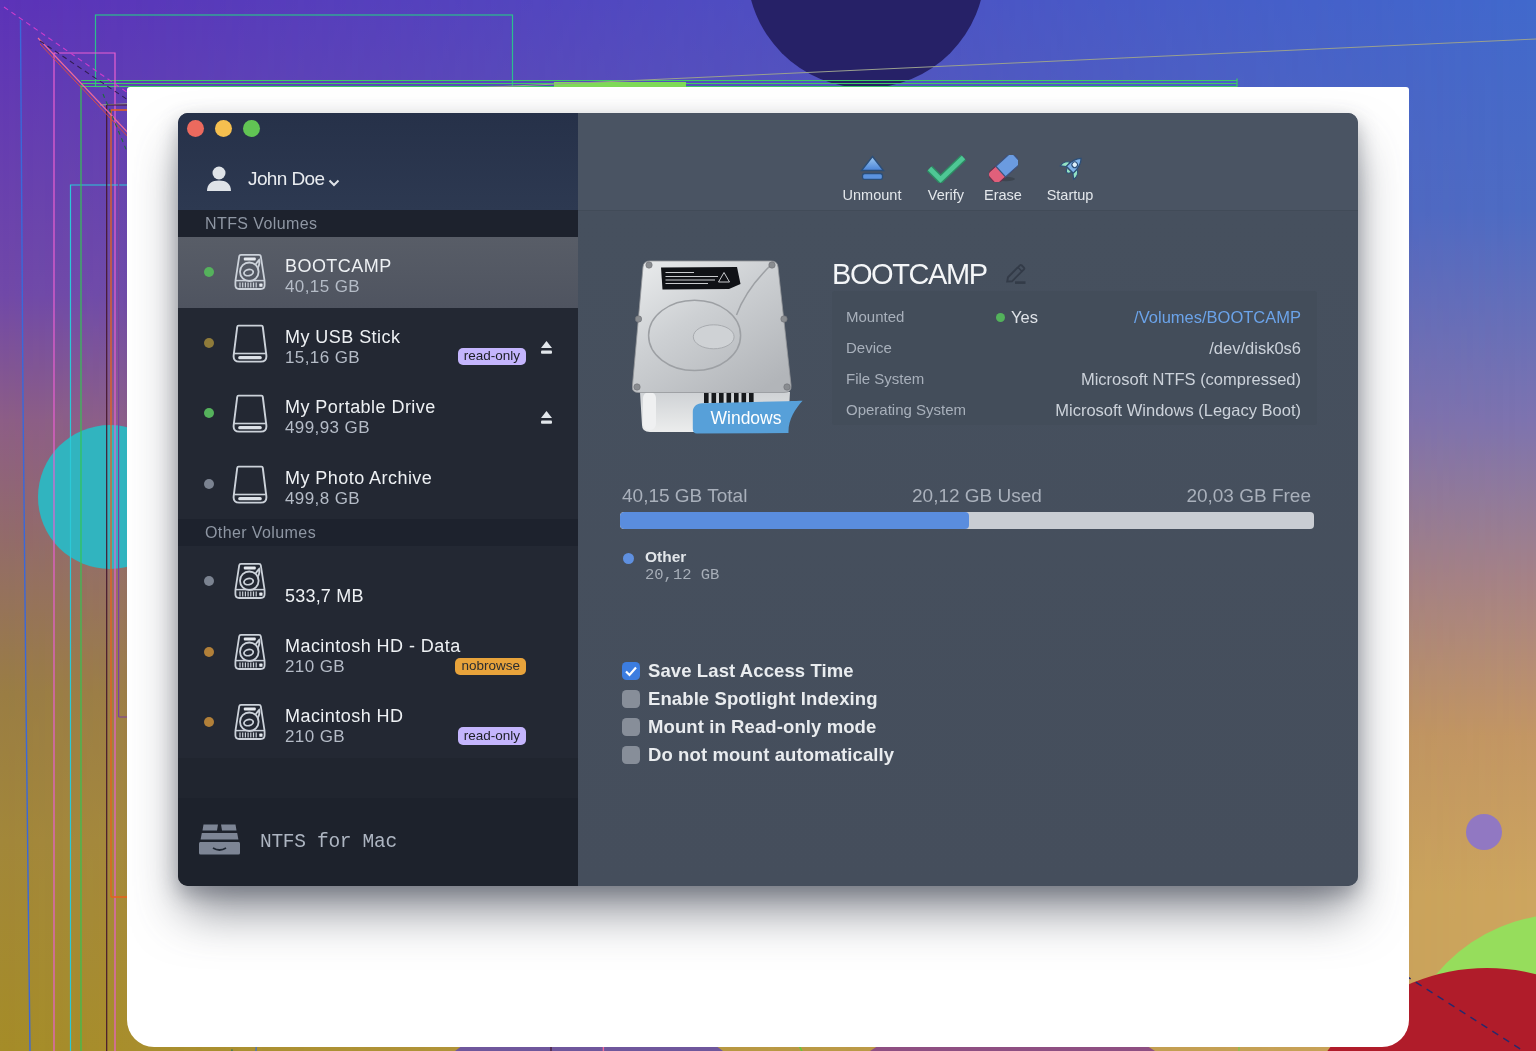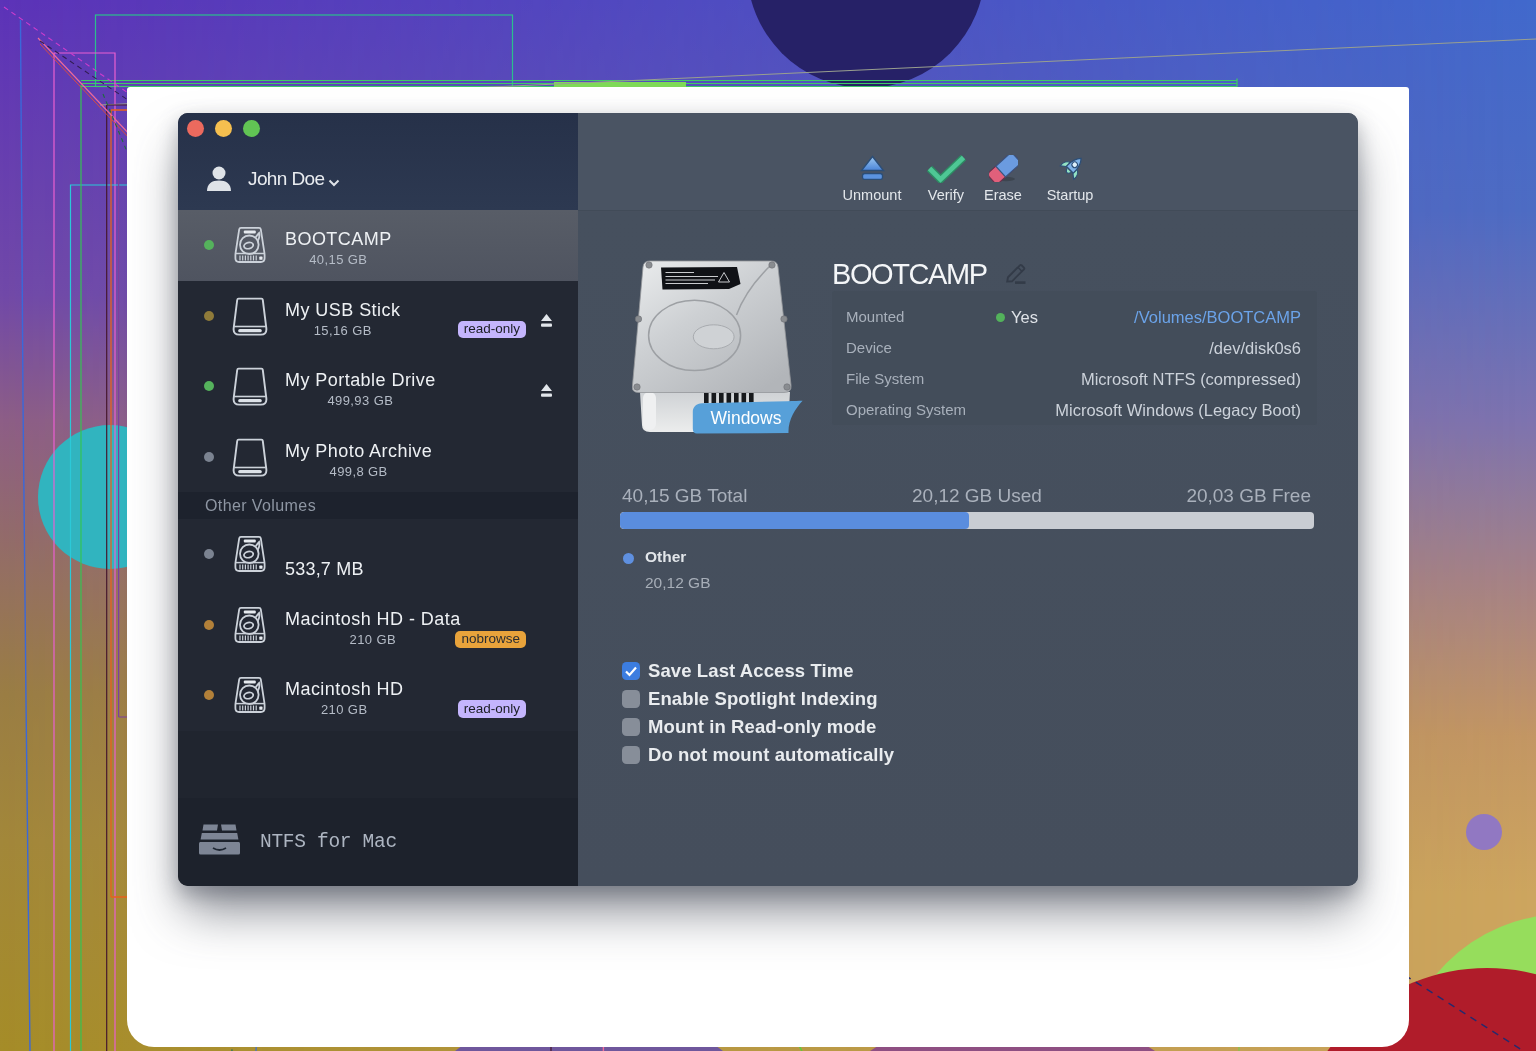--- a/index.html
+++ b/index.html
@@ -23,21 +23,21 @@
   .light { width:17px; height:17px; border-radius:50%; }
   .user { position:absolute; left:28px; top:52px; display:flex; align-items:center; }
   .user .name { color:#e9ecf0; font-size:19px; margin-left:16px; letter-spacing:-0.6px; }
   .sec-head { height:27px; background:#1d222d; color:#8e96a3; font-size:16px; line-height:27px; padding-left:27px; letter-spacing:0.4px; }
   .row { height:70.5px; position:relative; }
   .row.sel { background:linear-gradient(180deg,#585d67 0%,#4f5460 100%); }
   .dot { position:absolute; left:26px; top:50%; margin-top:-5px; width:10px; height:10px; border-radius:50%; }
   .dicon { position:absolute; left:52px; top:50%; margin-top:-20px; width:40px; height:40px; }
   .rtxt { position:absolute; left:107px; }
   .rtitle { color:#eef1f4; font-size:18px; line-height:21px; letter-spacing:0.45px; }
-  .rsub { color:#b5bcc7; font-size:13px; line-height:20px; letter-spacing:0.4px;text-align:center; }
+  .rsub { color:#b5bcc7; font-size:17px; line-height:20px; letter-spacing:0.4px; }
   .one { top:40px; }
   .two { top:19px; }
   .badge { position:absolute; right:52px; font-size:13.5px; line-height:14.5px; border-radius:5px; padding:1.5px 6px; }
   .badge.white { background:#c4b5fd; color:#1b1e24; }
   .badge.orange { background:#e8a33b; color:#2a2d31; }
   .eject { position:absolute; right:26px; top:33px; }
   .sb-rest { flex:1; background:#20252f; }
   .sb-foot { height:88px; background:#1d222c; position:relative;font-family:Liberation Mono, monospace; }
   .sb-foot .ftxt { position:absolute; left:82px; top:50%; transform:translateY(-50%); color:#adb5c1; font-size:19.5px; letter-spacing:-0.3px; }
 
@@ -58,21 +58,21 @@
   .ival.link { color:#6ba3e9; }
   .yes { position:absolute; left:165px; color:#dfe3e8; font-size:16.5px; }
   .yes::before { content:""; position:absolute; left:-15px; top:5px; width:9px; height:9px; border-radius:50%; background:#53b25b; }
 
   .glabels { position:absolute; top:273px; left:44px; right:44px; height:18px; color:#a9b0bb; font-size:19px; }
   .gbar { position:absolute; top:300px; left:42px; right:44px; height:17px; background:#c9cdd3; border-radius:4px; overflow:hidden; }
   .gfill { width:50.3%; height:100%; background:#5a8dde; border-radius:4px; }
   .legend { position:absolute; top:336px; left:42px; }
   .legend .ldot { position:absolute; left:3px; top:5px; width:11px; height:11px; border-radius:50%; background:#5f90e0; }
   .legend .lt { margin-left:25px; color:#e2e6ea; font-size:15.5px; font-weight:bold; }
-  .legend .lb { margin-left:25px; color:#a7aeb8; font-size:15.5px; margin-top:8px; }
+  .legend .lb { margin-left:25px; color:#a7aeb8; font-size:15.5px; margin-top:0;font-family:Liberation Mono, monospace; }
 
   .checks { position:absolute; top:445px; left:44px; }
   .crow { display:flex; align-items:center; height:28px;font-weight:bold; }
   .cbox { width:18px; height:18px; border-radius:4.5px; background:#878e99; margin-right:8px; }
   .cbox.on { background:#3c7de0; }
   .clabel { color:#e9ecef; font-size:18.5px; letter-spacing:0.1px; }
 </style>
 </head>
 <body>
 <div class="bg"></div>
@@ -136,20 +136,21 @@
           <svg width="26" height="28" viewBox="0 0 26 28">
             <circle cx="13" cy="8" r="6.5" fill="#dfe3e8"></circle>
             <path d="M1 26 C1 18.5 6 15.5 13 15.5 C20 15.5 25 18.5 25 26 Z" fill="#dfe3e8"></path>
           </svg>
           <span class="name">John Doe</span>
           <svg width="12" height="8" viewBox="0 0 12 8" style="margin-left:3px; margin-top:8px;">
             <path d="M1.5 1.5 L6 6 L10.5 1.5" stroke="#dfe3e8" stroke-width="2" fill="none"></path>
           </svg>
         </div>
       </div>
+      <div class="sec-head">NTFS Volumes</div>
 
       <div class="row sel">
         <div class="dot" style="background:#55b25c"></div>
         <svg class="dicon" viewBox="0 0 40 40">
             <use href="#idisk"></use>
           </svg>
         <div class="rtxt two">
             <div class="rtitle">BOOTCAMP</div>
             <div class="rsub">40,15 GB</div>
           </div>

